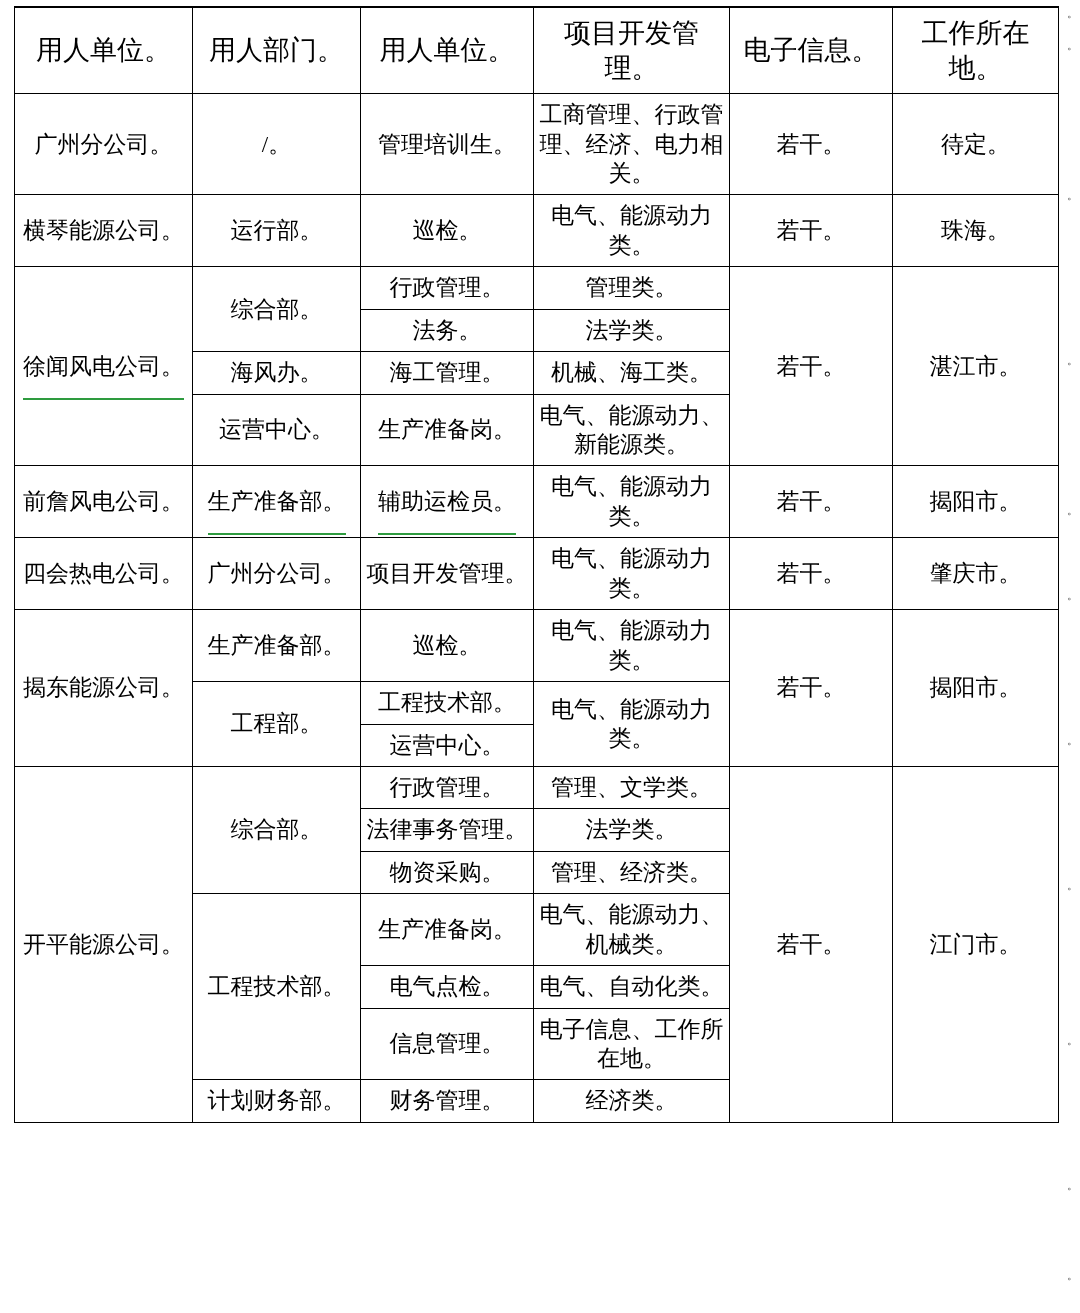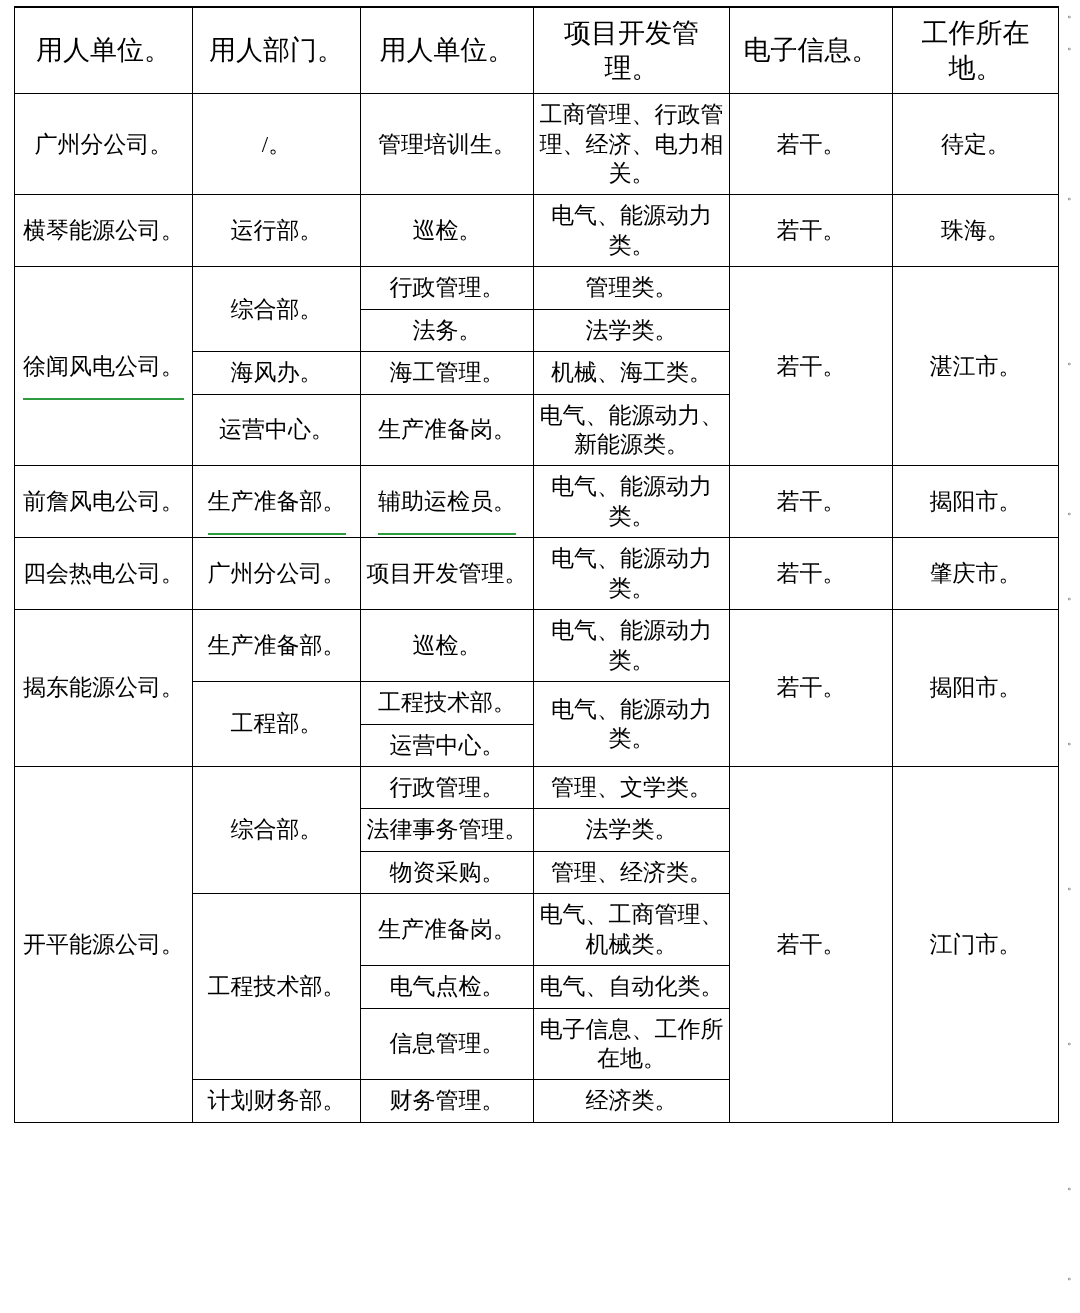--- a/index.html
+++ b/index.html
@@ -183,21 +183,21 @@
         <td>法律事务管理。</td>
         <td>法学类。</td>
       </tr>
       <tr>
         <td>物资采购。</td>
         <td>管理、经济类。</td>
       </tr>
       <tr>
         <td rowspan="3">工程技术部。</td>
         <td>生产准备岗。</td>
-        <td>电气、工商管理、机械类。</td>
+        <td>电气、能源动力、机械类。</td>
       </tr>
       <tr>
         <td>电气点检。</td>
         <td>电气、自动化类。</td>
       </tr>
       <tr>
         <td>信息管理。</td>
         <td>电子信息、工作所在地。</td>
       </tr>
       <tr>

